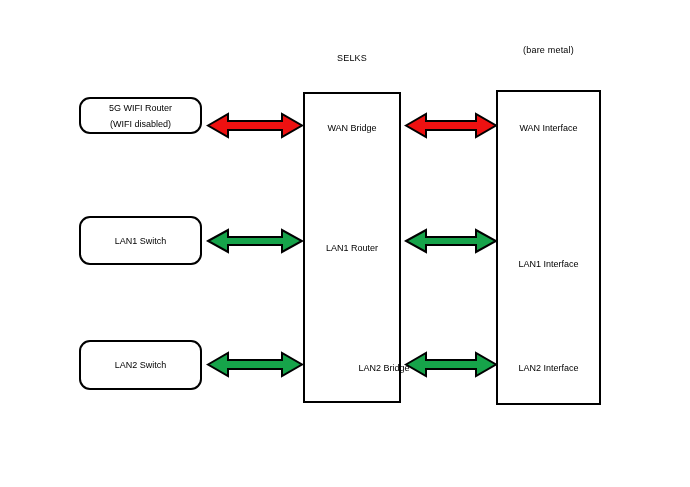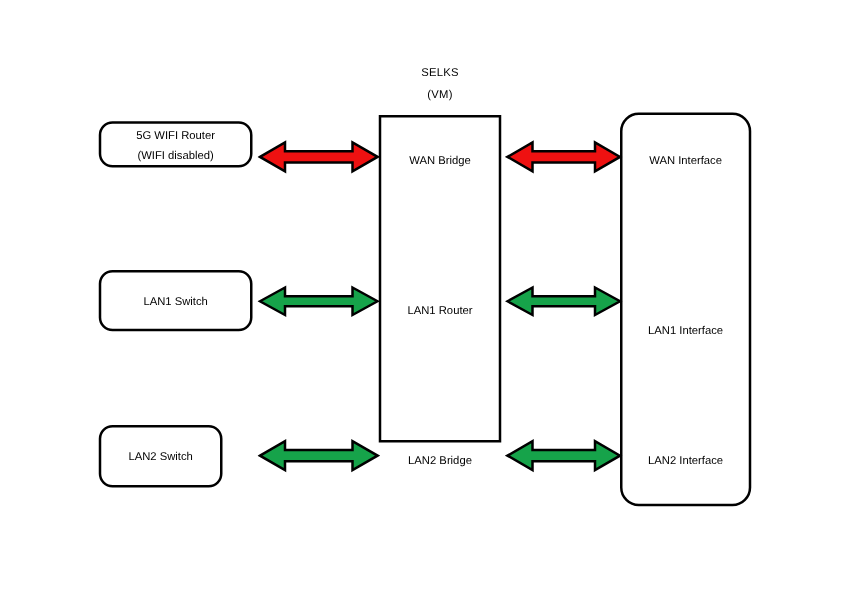--- a/index.html
+++ b/index.html
@@ -78,46 +78,46 @@
     height: 100%;
   }
 </style>
 </head>
 <body>
 
 <div id="canvas">
 
   <div class="col-heading" style="left:303px; top:50px; width:98px;">
     <div>SELKS</div>
-    <div>(VM)</div>
   </div>
 
   <div class="col-heading" style="left:496px; top:42px; width:105px;">
+    <div>(bare metal)</div>
   </div>
 
   <div class="device-box" style="left:79px; top:97px; width:123px; height:37px;">
     <span class="line">5G WIFI Router</span>
     <span class="line">(WIFI disabled)</span>
   </div>
 
   <div class="device-box" style="left:79px; top:216px; width:123px; height:49px;">
     <span class="line">LAN1 Switch</span>
   </div>
 
-  <div class="device-box" style="left:79px; top:340px; width:99px; height:50px;">
+  <div class="device-box" style="left:79px; top:340px; width:123px; height:50px;">
     <span class="line">LAN2 Switch</span>
   </div>
 
-  <div class="host-box" style="left:303px; top:92px; width:98px; height:262px;">
+  <div class="host-box" style="left:303px; top:92px; width:98px; height:311px;">
     <div class="iface-label" style="top:29px;">WAN Bridge</div>
     <div class="iface-label" style="top:149px;">LAN1 Router</div>
-    <div class="iface-label" style="top:269px;">LAN2 Bridge</div>
+    <div class="iface-label" style="top:269px;margin-left:32px;">LAN2 Bridge</div>
   </div>
 
-  <div class="host-box" style="left:496px; top:90px; width:105px; height:315px;border-radius:15px;">
+  <div class="host-box" style="left:496px; top:90px; width:105px; height:315px;">
     <div class="iface-label" style="top:31px;">WAN Interface</div>
     <div class="iface-label" style="top:151px;margin-top:16px;">LAN1 Interface</div>
     <div class="iface-label" style="top:271px;">LAN2 Interface</div>
   </div>
 
   <div class="arrow" style="left:206px; top:111px; width:98px; height:29px;">
     <svg viewBox="0 0 98 29" preserveAspectRatio="none">
       <polygon points="2,14.5 22,3 22,10 76,10 76,3 96,14.5 76,26 76,19 22,19 22,26" fill="#ee1111" stroke="#000000" stroke-width="2" stroke-linejoin="miter"></polygon>
     </svg>
   </div>

